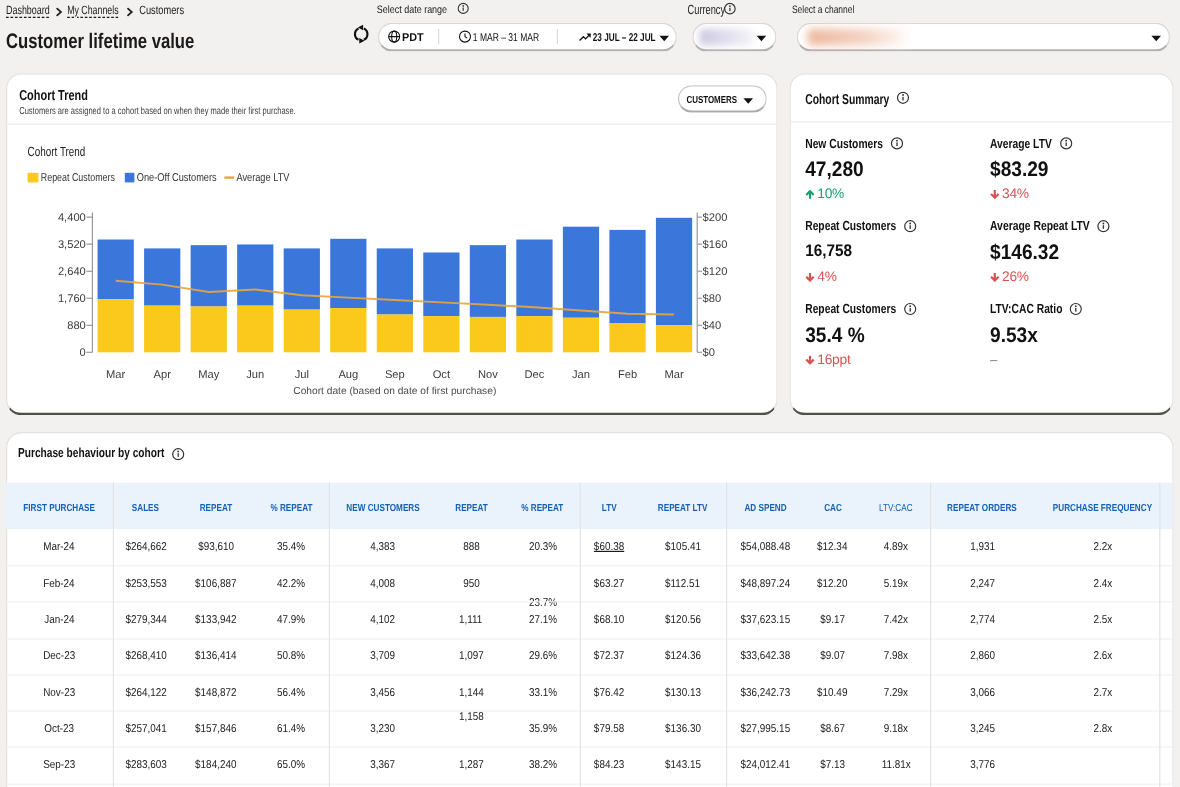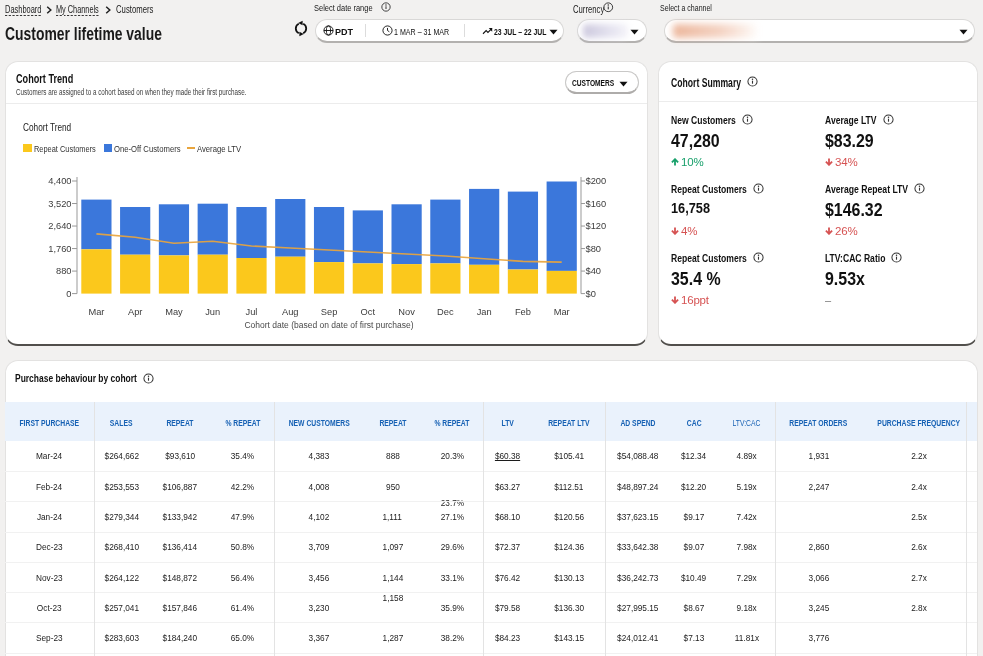--- a/index.html
+++ b/index.html
@@ -448,20 +448,23 @@
       </div>
       <div style="position:absolute; left:600px; top:99.36px; width:65px; height:30.28px; display:flex; align-items:center; justify-content:center; font-size:9.5px; color:#1c1c1c;">
         <span style="display:inline-block; transform:scaleX(0.87); transform-origin:50% 50%; white-space:nowrap;">$37,623.15</span>
       </div>
       <div style="position:absolute; left:665px; top:99.36px; width:48px; height:30.28px; display:flex; align-items:center; justify-content:center; font-size:9.5px; color:#1c1c1c;">
         <span style="display:inline-block; transform:scaleX(0.87); transform-origin:50% 50%; white-space:nowrap;">$9.17</span>
       </div>
       <div style="position:absolute; left:713px; top:99.36px; width:57px; height:30.28px; display:flex; align-items:center; justify-content:center; font-size:9.5px; color:#1c1c1c;">
         <span style="display:inline-block; transform:scaleX(0.87); transform-origin:50% 50%; white-space:nowrap;">7.42x</span>
       </div>
+      <div style="position:absolute; left:770px; top:99.36px; width:87px; height:30.28px; display:flex; align-items:center; justify-content:center; font-size:9.5px; color:#1c1c1c;">
+        <span style="display:inline-block; transform:scaleX(0.87); transform-origin:50% 50%; white-space:nowrap;">2,774</span>
+      </div>
       <div style="position:absolute; left:857px; top:99.36px; width:113px; height:30.28px; display:flex; align-items:center; justify-content:center; font-size:9.5px; color:#1c1c1c;">
         <span style="display:inline-block; transform:scaleX(0.87); transform-origin:50% 50%; white-space:nowrap;">2.5x</span>
       </div>
       <div style="position:absolute; left:0; top:129.64px; width:972px; height:1px; background:#f1f1f1;"></div>
       <div style="position:absolute; left:0px; top:129.64px; width:89px; height:30.28px; display:flex; align-items:center; justify-content:center; font-size:9.5px; color:#1c1c1c;">
         <span style="display:inline-block; transform:scaleX(0.87); transform-origin:50% 50%; white-space:nowrap;">Dec-23</span>
       </div>
       <div style="position:absolute; left:89px; top:129.64px; width:55px; height:30.28px; display:flex; align-items:center; justify-content:center; font-size:9.5px; color:#1c1c1c;">
         <span style="display:inline-block; transform:scaleX(0.87); transform-origin:50% 50%; white-space:nowrap;">$268,410</span>
       </div>

